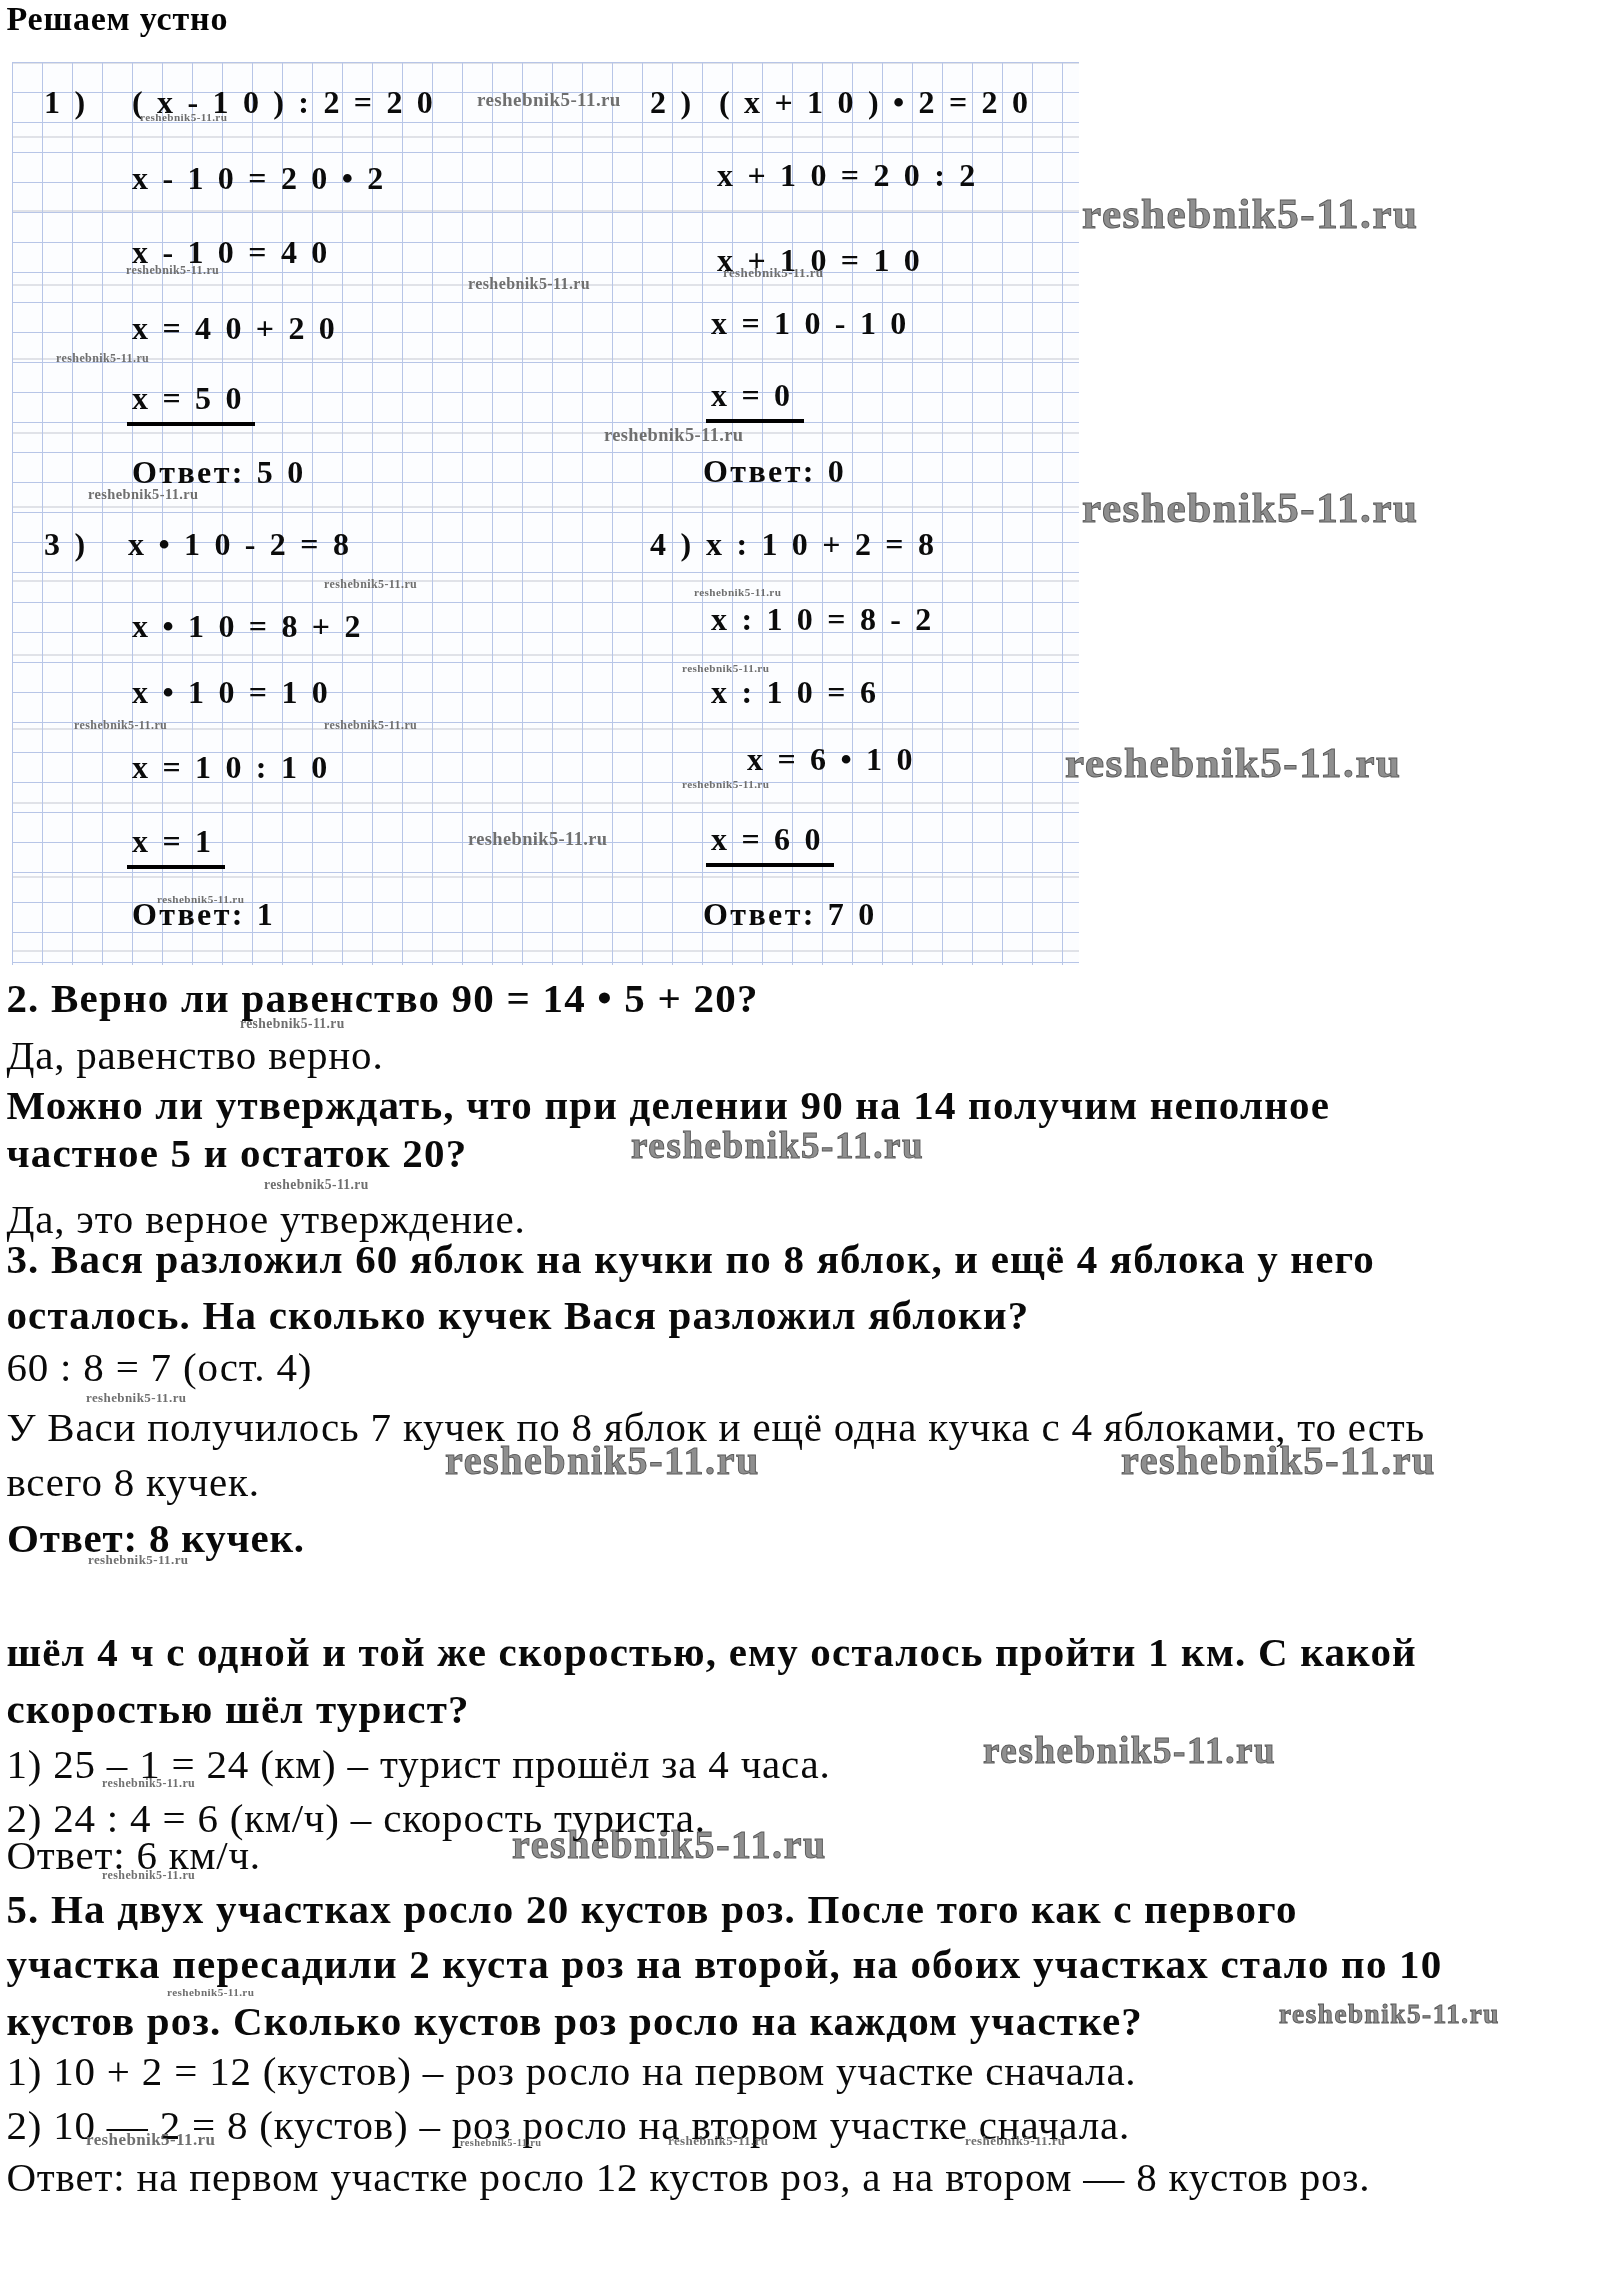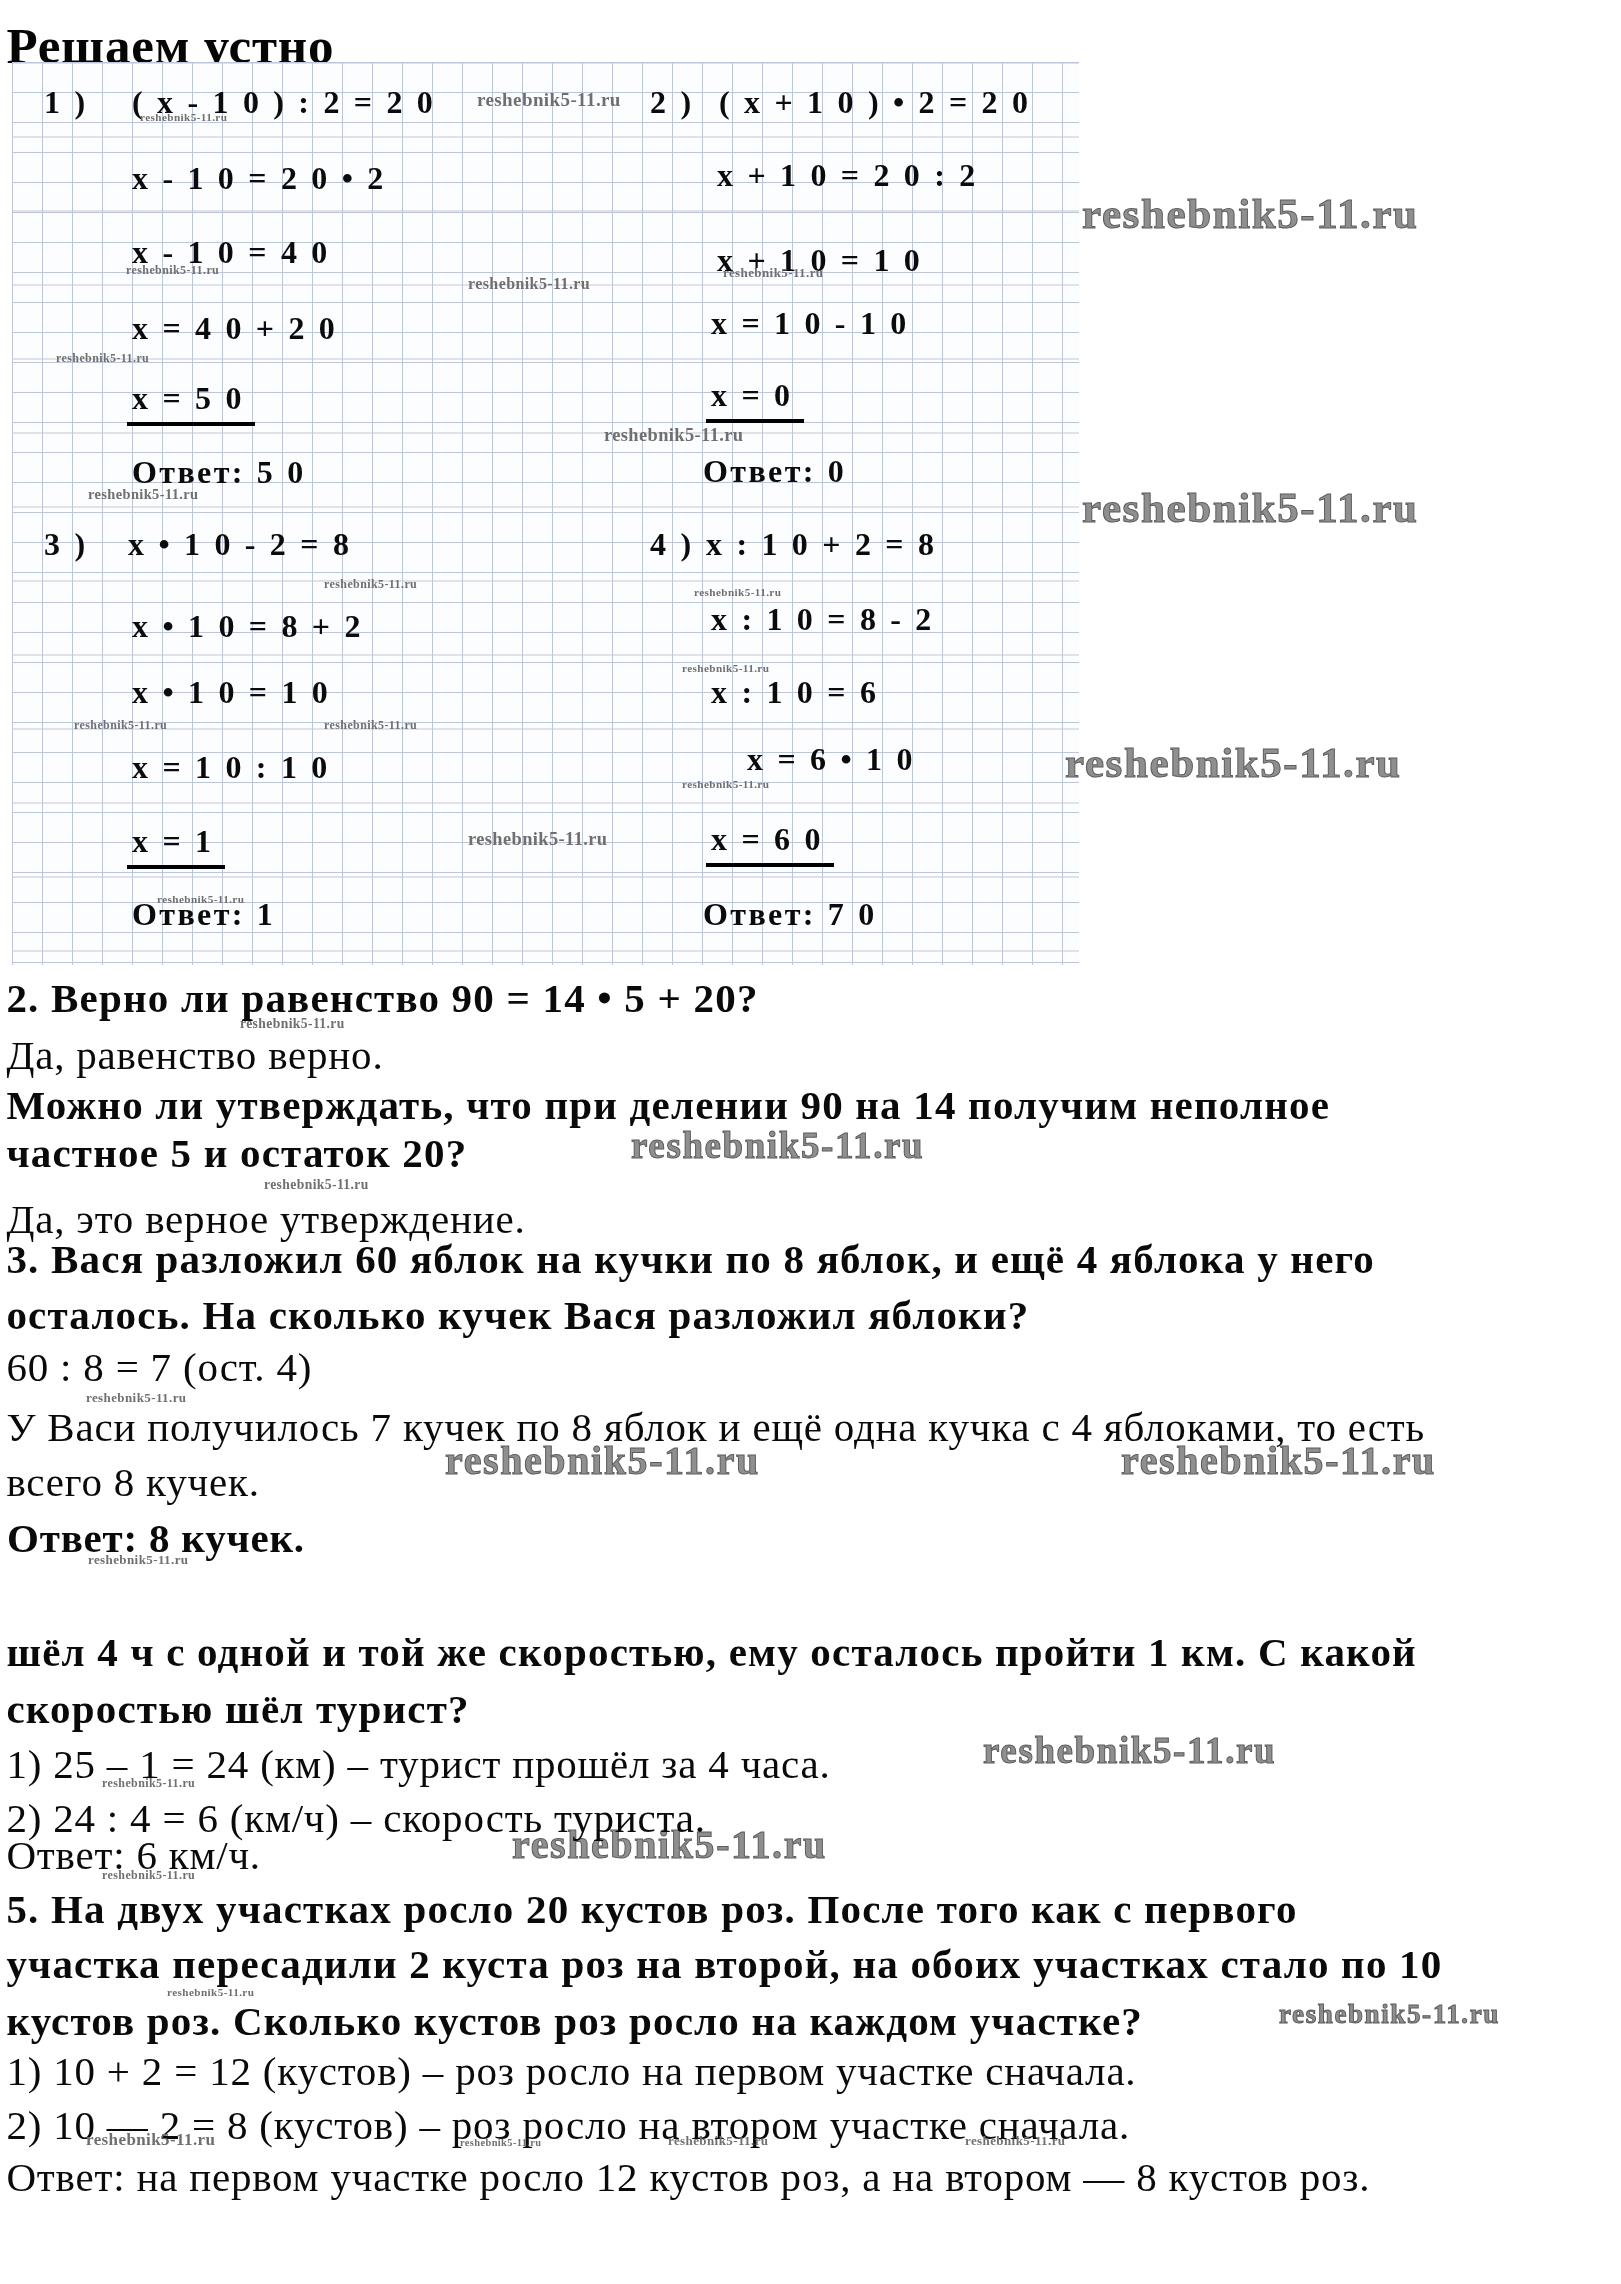--- a/index.html
+++ b/index.html
@@ -7,22 +7,22 @@
     width:1622px;height:2284px;
     background:#ffffff;
     font-family:"Liberation Serif","DejaVu Serif",serif;
     position:relative;
     overflow:hidden;
     color:#0a0a0a;
   }
   .page{position:absolute;inset:0;}
   .title{
     position:absolute;left:6.4px;top:0px;
-    font-size:51px;font-weight:bold;letter-spacing:0.8px;
-    color:#050505;white-space:pre;margin-top:17px;
+    font-size:34px;font-weight:bold;letter-spacing:0.8px;
+    color:#050505;white-space:pre;
   }
   
   .gridpaper{
     position:absolute;left:12px;top:62px;width:1067px;height:903px;
     background-color:#fcfdff;
     background-image:
       linear-gradient(to right,#b7c5e7 1.2px,transparent 1.2px),
       linear-gradient(to bottom,#b7c5e7 1.2px,transparent 1.2px),
       repeating-linear-gradient(to bottom,rgba(125,130,150,0.22) 0 1.6px,transparent 1.6px 74px);
     background-size:30px 30px,30px 30px,100% 100%;

